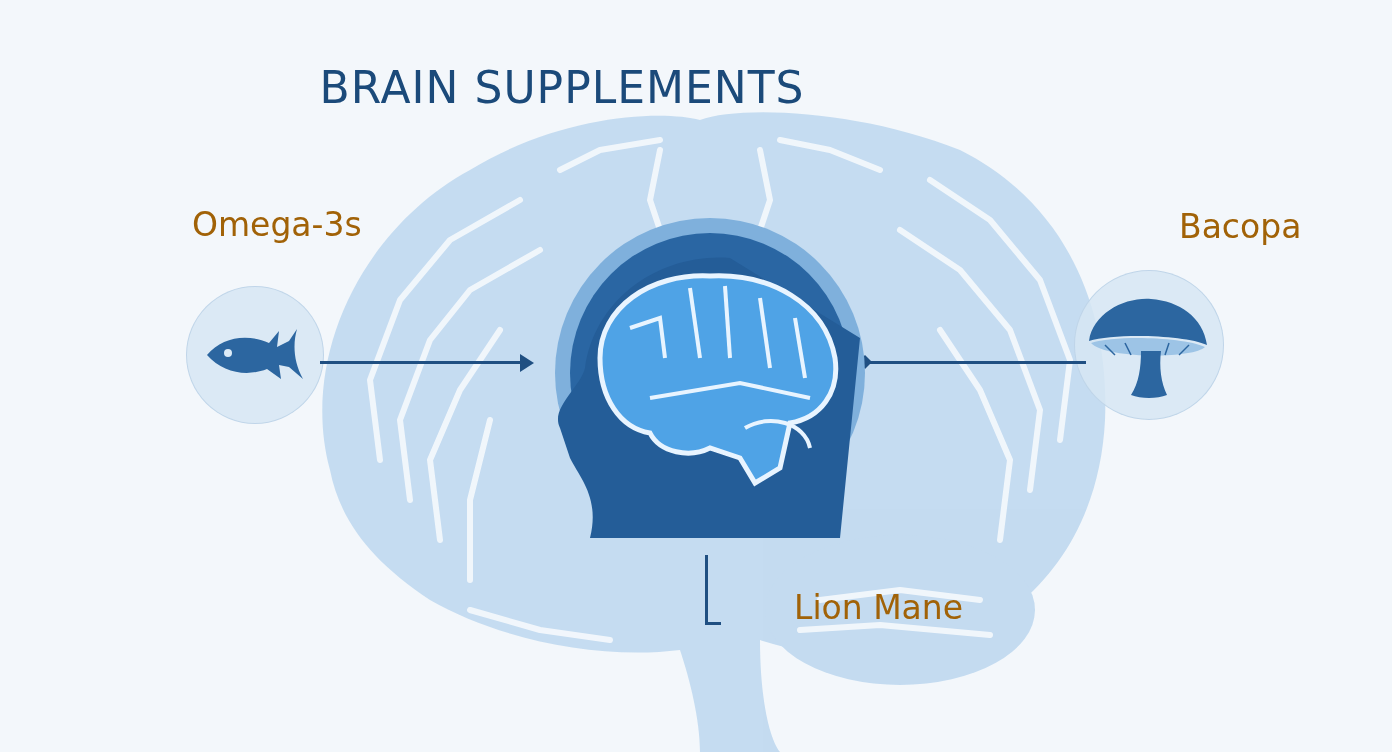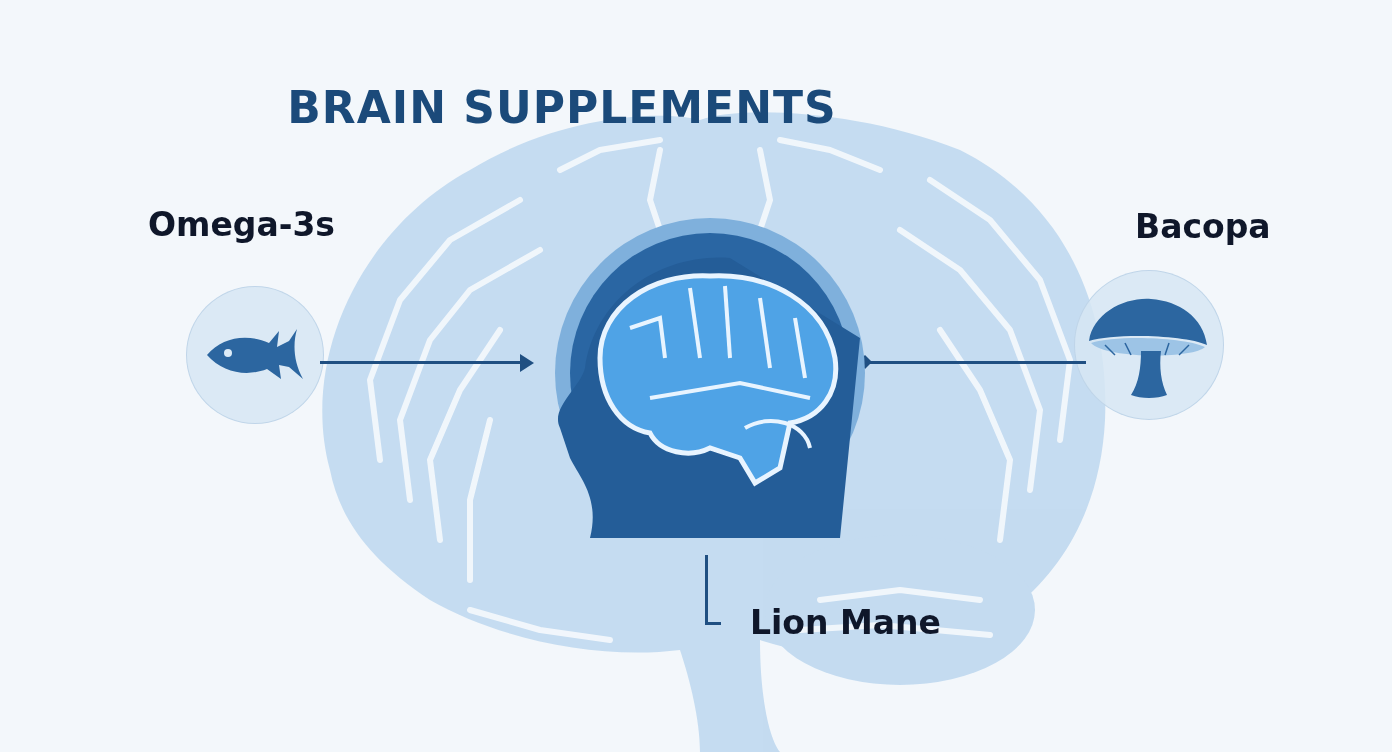--- a/index.html
+++ b/index.html
@@ -4,27 +4,27 @@
 <style>
   html, body { margin:0; padding:0; }
   body {
     width:1392px; height:752px; overflow:hidden; position:relative;
     background:#f3f7fb;
     font-family:"Liberation Sans", sans-serif;
   }
   .bg-brain { position:absolute; left:0; top:0; width:1392px; height:752px; }
   .title {
     position:absolute; left:0; width:1124px; top:62px; text-align:center;
-    font-size:44px; font-weight:bold; letter-spacing:1px; color:#1b4a7a;
+    font-size:44px; font-weight:normal; letter-spacing:1px; color:#1b4a7a;
     font-family:"DejaVu Sans", sans-serif;
-    margin-top:20px;
   }
   .label {
-    position:absolute; font-size:33px; font-weight:bold; color:#0f172a;
+    position:absolute; font-size:33px; font-weight:normal; color:#a16207;
     font-family:"DejaVu Sans", sans-serif;
+    margin-left:44px;
   }
   .icon-circle {
     position:absolute; border-radius:50%; background:rgba(214,230,243,0.85);
     border:1px solid rgba(190,212,232,0.9);
   }
   .connector { position:absolute; background:#1f4f82; }
 </style>
 </head>
 <body>
 
@@ -95,13 +95,13 @@
       <path d="M185 68 L190 140"></path>
     <path d="M220 80 L230 150"></path>
       <path d="M255 100 L265 160"></path>
       <path d="M110 180 L200 165 L270 180"></path>
     <path d="M205 210 C230 195 265 205 270 230"></path>
   </g>
 </svg>
 
 <div class="connector" style="left:705px; top:555px; width:3px; height:70px;"></div>
 <div class="connector" style="left:705px; top:622px; width:16px; height:3px;"></div>
-<div class="label" style="left:750px; top:603px;">Lion Mane</div>
+<div class="label" style="left:750px; top:588px;">Lion Mane</div>
 
 </body></html>

